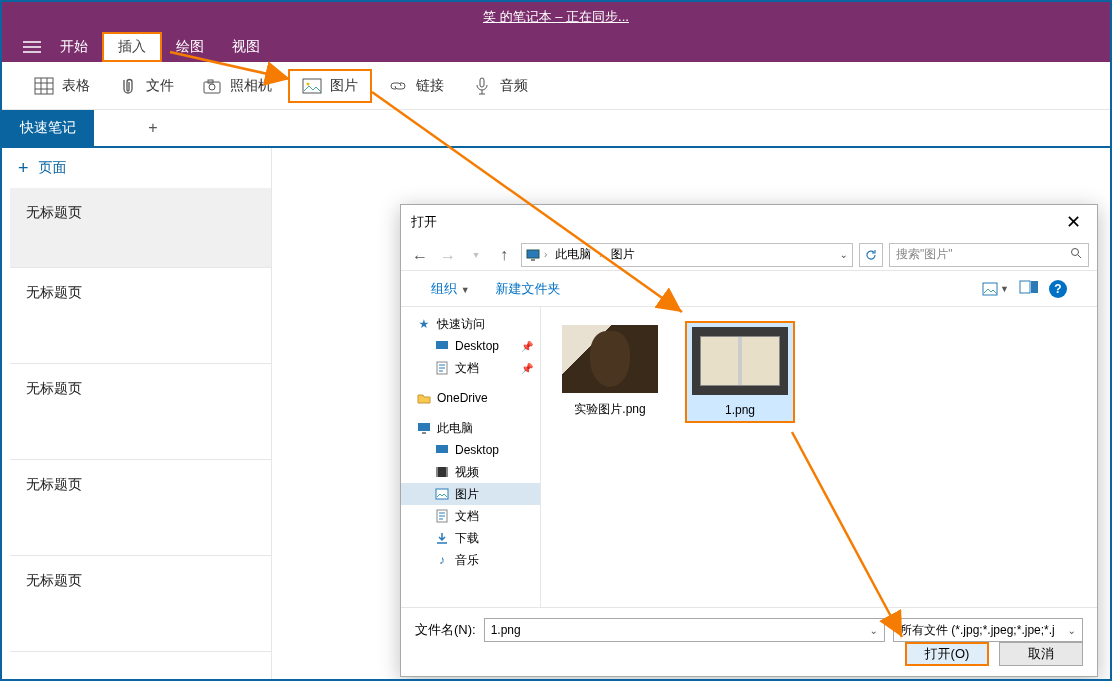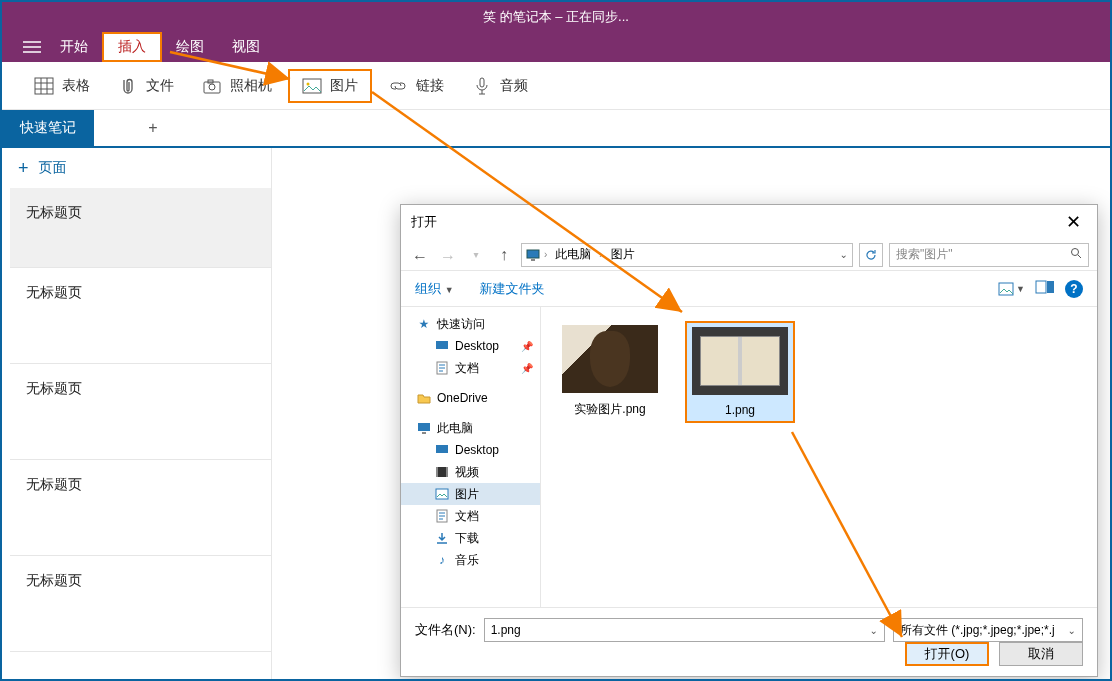--- a/index.html
+++ b/index.html
@@ -1,24 +1,24 @@
 <!DOCTYPE html>
 <html><head>
 <meta charset="utf-8">
 <style>
 * { box-sizing: border-box; margin: 0; padding: 0; font-family: "Microsoft YaHei", "Segoe UI", sans-serif; }
 body { width: 1112px; height: 681px; position: relative; background: #fff; overflow: hidden; border: 2px solid #0a64a0; }
 
-.titlebar { height: 30px; background: #7b2e6c; color: #fff; display: flex; align-items: center; justify-content: center; font-size: 13px; position: relative; }
+.titlebar { height: 30px; background: #7b2e6c; color: #fff; display: flex; align-items: center; justify-content: center; font-size: 13px; position: relative; text-decoration: underline; }
 
 .menubar { height: 30px; background: #7b2e6c; display: flex; align-items: center; padding-left: 16px; }
 .menu-hamburger { width: 28px; height: 30px; display: flex; align-items: center; justify-content: center; color: #fff; }
 .menu-hamburger svg { width: 18px; height: 12px; }
 .menu-item { color: #fff; font-size: 14px; padding: 0 14px; height: 30px; display: flex; align-items: center; cursor: pointer; }
-.menu-item.active { background: #fff; color: #b91c1c; border: 2px solid #f57c00; }
+.menu-item.active { background: #fff; color: #404040; border: 2px solid #f57c00; }
 
 .ribbon { height: 48px; background: #fff; border-bottom: 1px solid #e6e6e6; display: flex; align-items: center; padding-left: 20px; gap: 4px; }
 .ribbon-btn { display: flex; align-items: center; gap: 8px; padding: 6px 12px; font-size: 14px; color: #303030; cursor: pointer; }
 .ribbon-btn.active { border: 2px solid #f57c00; }
 .ribbon-btn svg { width: 20px; height: 18px; }
 
 .tabs-row { height: 38px; background: #fff; border-bottom: 2px solid #0a64a0; display: flex; align-items: stretch; gap: 40px; }
 .tab { background: #0a64a0; color: #fff; font-size: 14px; padding: 0 18px; display: flex; align-items: center; }
 .tab-add { width: 38px; display: flex; align-items: center; justify-content: center; color: #555; cursor: pointer; }
 
@@ -39,21 +39,21 @@
 .nav-btn { width: 22px; height: 22px; display: flex; align-items: center; justify-content: center; color: #555; cursor: pointer;}
 .nav-btn.disabled { color: #c0c0c0; }
 .addr-box { flex: 1; display: flex; align-items: center; border: 1px solid #c0c0c0; height: 24px; padding: 0 4px; font-size: 12px; gap: 4px; }
 .addr-seg { padding: 0 4px; display: flex; align-items: center; gap: 4px; }
 .addr-sep { color: #888; font-size: 10px; }
 .addr-dd { margin-left: auto; color: #555; font-size: 10px; }
 .refresh-btn { width: 24px; height: 24px; border: 1px solid #c0c0c0; display: flex; align-items: center; justify-content: center; cursor: pointer; }
 .search-box { width: 200px; height: 24px; border: 1px solid #c0c0c0; display: flex; align-items: center; padding: 0 6px; font-size: 12px; color: #888; }
 .search-box .sicon { margin-left: auto; color: #555; }
 
-.dialog-toolbar { height: 36px; display: flex; align-items: center; padding: 0 14px; font-size: 13px; border-bottom: 1px solid #e6e6e6; gap: 26px; }
+.dialog-toolbar { height: 36px; display: flex; align-items: center; padding: 0 30px; font-size: 13px; border-bottom: 1px solid #e6e6e6; gap: 26px; }
 .dialog-toolbar .right { margin-left: auto; display: flex; gap: 10px; align-items: center; }
 .help-icon { width: 18px; height: 18px; border-radius: 50%; background: #0071c5; color: #fff; display: flex; align-items: center; justify-content: center; font-size: 12px; font-weight: bold;}
 .dialog-toolbar .tb-link { color: #0071c5; cursor: pointer; }
 .dialog-toolbar .tb-dd { font-size: 9px; color: #555; }
 
 .dialog-body { flex: 1; display: flex; }
 .tree { width: 140px; border-right: 1px solid #e6e6e6; padding: 6px 0; font-size: 12px; overflow-y: auto; }
 .tree-item { display: flex; align-items: center; gap: 6px; height: 22px; padding: 0 6px 0 16px; cursor: pointer; }
 .tree-item.indent { padding-left: 34px; }
 .tree-item.selected { background: #d8e6f2; }

